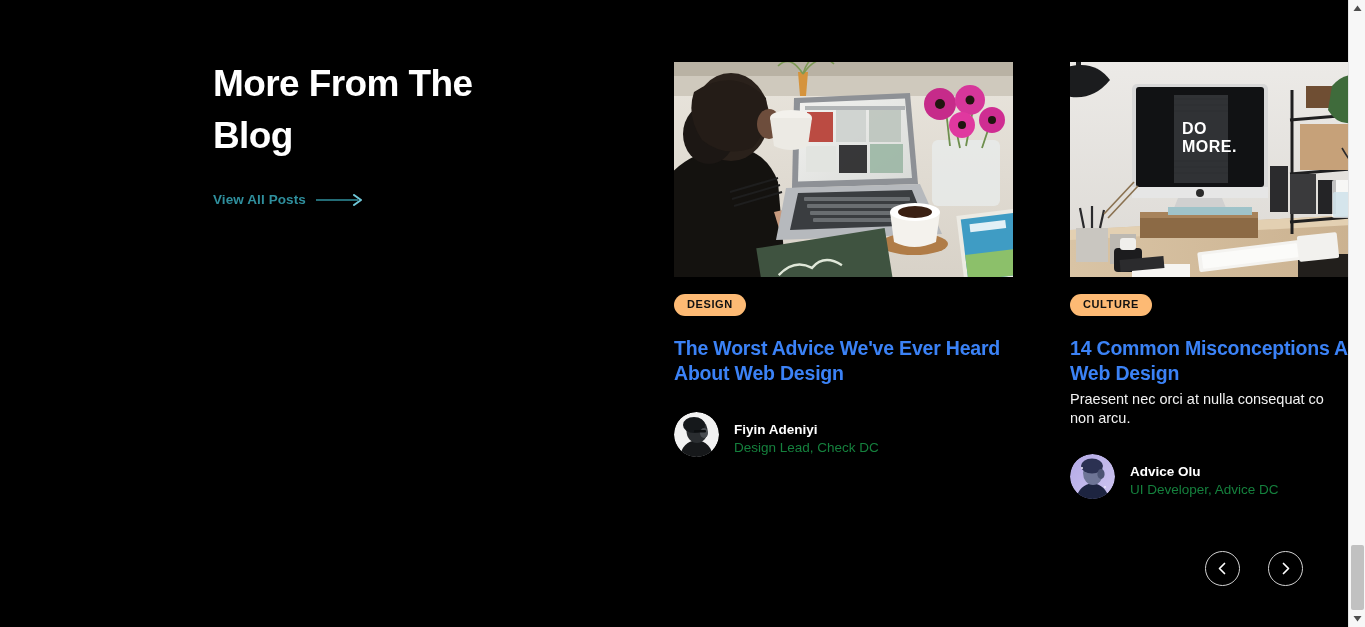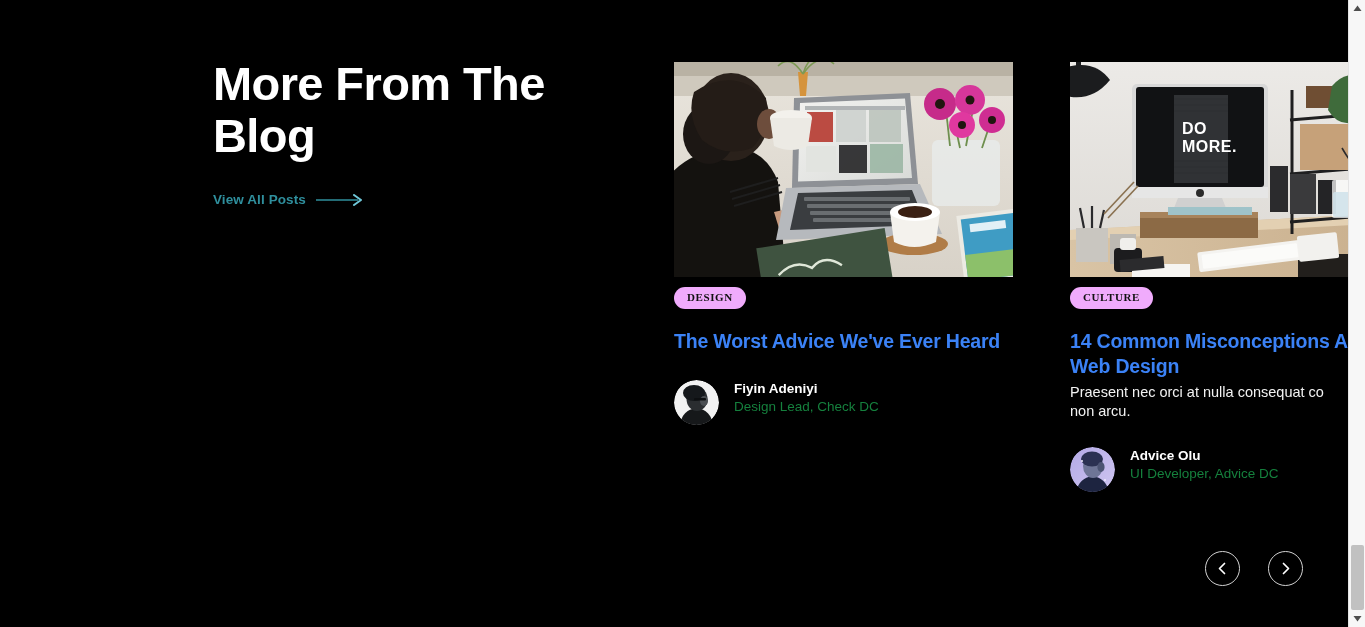--- a/index.html
+++ b/index.html
@@ -29,21 +29,21 @@
 
   
   .intro {
     position: absolute;
     left: 213px;
     top: 58px;
     width: 420px;
   }
 
   .intro-title {
-    font-size: 47px;
+    font-size: 37px;
     line-height: 52px;
     font-weight: 700;
     letter-spacing: -0.6px;
     color: #ffffff;
     white-space: pre-line;
   }
 
   .view-all {
     display: inline-flex;
     align-items: center;
@@ -84,30 +84,29 @@
     height: 215px;
     overflow: hidden;
     position: relative;
     background: #111;
   }
 
   .card-media svg { display: block; width: 339px; height: 215px; }
 
   .badge {
     display: inline-block;
-    margin-top: 10px;
+    margin-top: 17px;
     padding: 5px 13px 6px;
-    background: #f0abfc;
+    background: #fdba74;
     color: #111111;
     font-size: 11px;
     font-weight: 700;
     letter-spacing: 0.6px;
     border-radius: 999px;
     line-height: 1;
-    font-family: Liberation Serif, serif;
   }
 
   .card-title {
     margin-top: 20px;
     font-size: 19.5px;
     line-height: 25px;
     font-weight: 700;
     color: #3b82f6;
     letter-spacing: -0.2px;
     width: 339px;
@@ -121,21 +120,21 @@
     line-height: 19px;
     font-weight: 400;
     color: #f2f2f2;
     width: 339px;
     white-space: nowrap;
   }
   .card-excerpt span { display: block; }
 
   .author {
     display: flex;
-    align-items: flex-start;
+    align-items: flex-end;
     gap: 15px;
     margin-top: 26px;
   }
 
   .avatar {
     width: 45px;
     height: 45px;
     border-radius: 50%;
     overflow: hidden;
     flex: 0 0 auto;
@@ -329,20 +328,21 @@
             <line x1="58" y1="137" x2="106" y2="123"></line>
             <line x1="60" y1="144" x2="108" y2="130"></line>
           </g>
         </svg>
       </div>
 
       <div class="badge">DESIGN</div>
 
       <h3 class="card-title">
         <span>The Worst Advice We've Ever Heard</span>
+        <span>About Web Design</span>
       </h3>
 
 
       <div class="author">
         <div class="avatar">
           <svg viewBox="0 0 45 45">
             <circle cx="22.5" cy="22.5" r="22.5" fill="#f2f2f2"></circle>
             <path d="M6 45 Q8 30 22.5 28 Q37 30 39 45 Z" fill="#16181a"></path>
             <ellipse cx="23" cy="19" rx="10.5" ry="12" fill="#2a2d30"></ellipse>
             <ellipse cx="20" cy="13" rx="11" ry="8" fill="#15181b"></ellipse>

